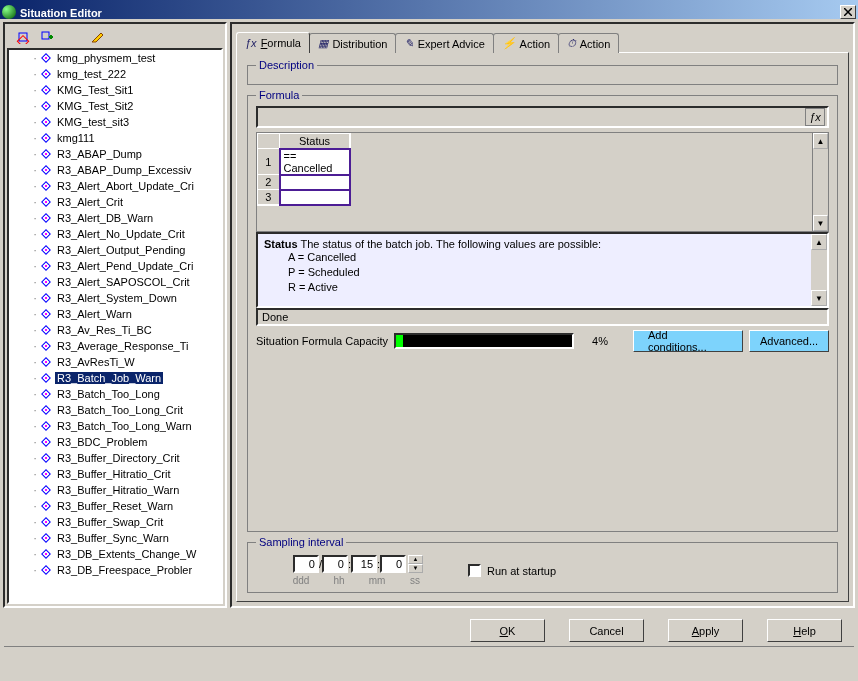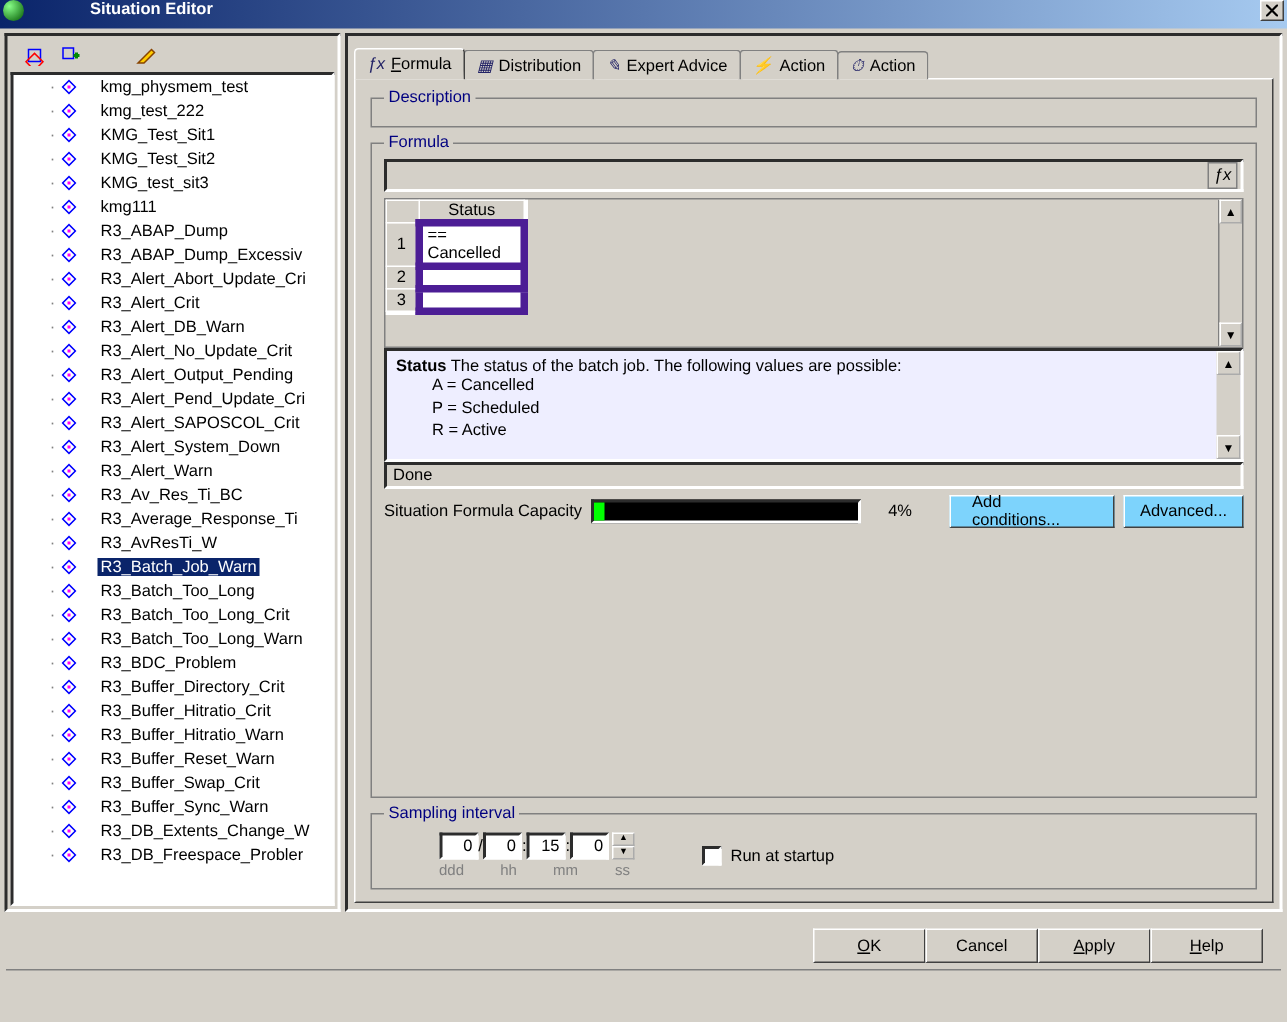--- a/index.html
+++ b/index.html
@@ -1,63 +1,63 @@
 <!DOCTYPE html>
 <html><head>
 <meta charset="utf-8">
 <style>
 * { box-sizing: border-box; font-family: Tahoma, Arial, sans-serif; font-size: 11px; }
 body { margin: 0; background: #d4d0c8; width: 858px; height: 681px; overflow: hidden; }
-.titlebar { height: 19px; background: linear-gradient(90deg, #0a246a, #a6caf0); color: #fff; display: flex; align-items: flex-start; padding: 0 2px; gap: 40px; }
+.titlebar { height: 19px; background: linear-gradient(90deg, #0a246a, #a6caf0); color: #fff; display: flex; align-items: flex-end; padding: 0 2px; }
 .titlebar .ticon { width: 14px; height: 14px; background: radial-gradient(circle at 30% 30%, #8f8, #050); border-radius: 50%; margin-right: 4px; }
 .titlebar .ttext { font-weight: bold; flex: 1; }
 .titlebar .cbtn { width: 16px; height: 14px; background: #d4d0c8; border: 1px solid #fff; border-right-color: #404040; border-bottom-color: #404040; display: flex; align-items: center; justify-content: center; }
 .titlebar .cbtn svg { width: 8px; height: 8px; }
 .wbody { display: flex; height: 592px; padding: 3px; gap: 3px; }
 .leftpane { width: 224px; display: flex; flex-direction: column; border: 2px inset #fff; background: #d4d0c8; border-left-color:#808080;border-top-color:#808080; padding:2px;}
 .tb { height: 22px; display: flex; gap: 8px; padding: 2px 8px; align-items:center; }
 .tbic { width: 16px; height: 16px; display:inline-flex;align-items:center;justify-content:center; }
 .treewrap { flex: 1; background: #fff; border: 2px inset #fff; border-left-color:#808080;border-top-color:#808080; overflow-y: scroll; overflow-x: hidden; }
 .trow { height: 16px; display: flex; align-items: center; white-space: nowrap; padding-left: 22px; }
 .trow .ti { width: 14px; height: 14px; flex-shrink:0; display:inline-flex;align-items:center;justify-content:center;}
-.trow .tl { margin-left: 12px; padding: 0 2px; }
+.trow .tl { margin-left: 2px; padding: 0 2px; }
 .trow.sel .tl { background: #0a246a; color: #fff; }
 .rightpane { flex: 1; border: 2px inset #fff; border-left-color:#808080;border-top-color:#808080; background: #d4d0c8; padding: 4px; display:flex; flex-direction:column; }
 .tabstrip { height: 24px; display: flex; align-items: flex-end; position: relative; }
 .tab { border: 1px solid #808080; border-bottom: none; background: #d4d0c8; padding: 3px 8px; display: flex; align-items: center; gap: 4px; margin-right: -1px; border-top-left-radius:3px;border-top-right-radius:3px; position:relative; top:1px; }
 .tab.act { background: #d4d0c8; z-index: 2; padding-top:4px; padding-bottom:4px; top:1px; border-color:#fff #404040 #d4d0c8 #fff;}
 .tabbody { flex: 1; border: 1px solid #fff; border-top:1px solid #fff; border-left:1px solid #fff;border-right-color:#404040;border-bottom-color:#404040; padding: 8px 10px; display:flex;flex-direction:column; gap:6px; overflow:hidden;}
 .gb { border: 1px solid #808080; position: relative; padding: 10px 8px 8px; margin-top: 4px; }
 .gb > legend, .gb > .leg { position: absolute; top: -7px; left: 8px; background: #d4d0c8; padding: 0 3px; color: #000080; }
 .descbox { width: 100%; height: 50px; border: 2px inset #fff; border-left-color:#808080;border-top-color:#808080; background: #fff; font-family: "Courier New", monospace; font-size: 12px; padding: 2px 4px; resize:none; }
 .formula-gb { flex:1; display:flex; flex-direction:column; }
 .fbar { height: 22px; border: 2px inset #fff;border-left-color:#808080;border-top-color:#808080; background: #d4d0c8; display:flex; align-items:center; padding:0 2px; margin-bottom:4px;}
 .fbar .sp { flex:1; }
 .fxbtn { width:20px;height:18px; border:1px solid #808080; background:#d4d0c8;display:flex;align-items:center;justify-content:center; font-style:italic; }
 .gridwrap { height: 100px; background:#d4d0c8; border: 1px solid #808080; position:relative; overflow:hidden; }
 .grid { background:#fff; display:inline-block; }
 .grid table { border-collapse:collapse; }
-.grid td, .grid th { border:5px solid #4c1d95; height:15px; font-size:11px; }
+.grid td, .grid th { border:2px solid #4c1d95; height:15px; font-size:11px; }
 .grid th { background:#d4d0c8; font-weight:normal; border:1px outset #fff; padding:0 6px;}
 .grid td.rh { background:#d4d0c8; text-align:center; width:22px; border:1px outset #fff;}
 .grid td.cell { width:70px; padding:0 3px; }
 .gscroll { position:absolute; right:0; top:0; bottom:0; width:16px; background:#d4d0c8; border-left:1px solid #808080;}
 .sarrow { height:16px; background:#d4d0c8; border:1px outset #fff;display:flex;align-items:center;justify-content:center;font-size:8px;}
 .helpbox { height: 76px; background: #eef; border: 2px inset #fff;border-left-color:#808080;border-top-color:#808080; padding:4px 6px; overflow:hidden; position:relative; }
 .helpbox .sv { position:absolute; right:0; top:0; bottom:0; width:16px; background:#d4d0c8;}
 .donebox { height: 18px; background:#d4d0c8; border: 2px inset #fff;border-left-color:#808080;border-top-color:#808080; padding:0 4px; display:flex;align-items:center;}
 .caprow { display:flex; align-items:center; gap:6px; margin-top:4px;}
 .capbar { width:180px; height:16px; border:2px inset #fff;border-left-color:#808080;border-top-color:#808080; background:#000; position:relative;}
 .capfill { position:absolute;left:0;top:0;bottom:0; background:#0f0; }
 .btn { height:22px; padding:0 14px; background:#7dd3fc; border:1px solid #fff; border-right-color:#404040;border-bottom-color:#404040; display:inline-flex;align-items:center;justify-content:center; }
 .sampling .sinp { width:26px; height:18px; text-align:right; border:2px inset #fff;border-left-color:#808080;border-top-color:#808080; background:#fff; padding:0 2px;}
 .spinb { width:15px; display:inline-flex; flex-direction:column; margin-left:2px;}
 .spinb div { height:9px; border:1px outset #fff; background:#d4d0c8; font-size:6px; text-align:center; line-height:7px;}
 .chk { width:13px;height:13px; border:2px inset #fff;border-left-color:#808080;border-top-color:#808080; background:#fff; display:inline-block; vertical-align:middle;}
-.bottombar { padding: 8px 16px 4px; display:flex; justify-content:flex-end; gap:0; }
+.bottombar { padding: 8px 16px 4px; display:flex; justify-content:flex-end; gap:24px; }
 .bbtn { width:75px; height:23px; background:#d4d0c8; border:1px solid #fff;border-right-color:#404040;border-bottom-color:#404040;display:inline-flex;align-items:center;justify-content:center; }
 .status { height:20px; border-top:1px solid #808080; margin:0 4px;}
 .u { text-decoration:underline; }
 .lab { color:#808080; font-size:10px; }
 </style>
 </head>
 <body>
 
 <div class="titlebar">
   <span class="ticon"></span>

